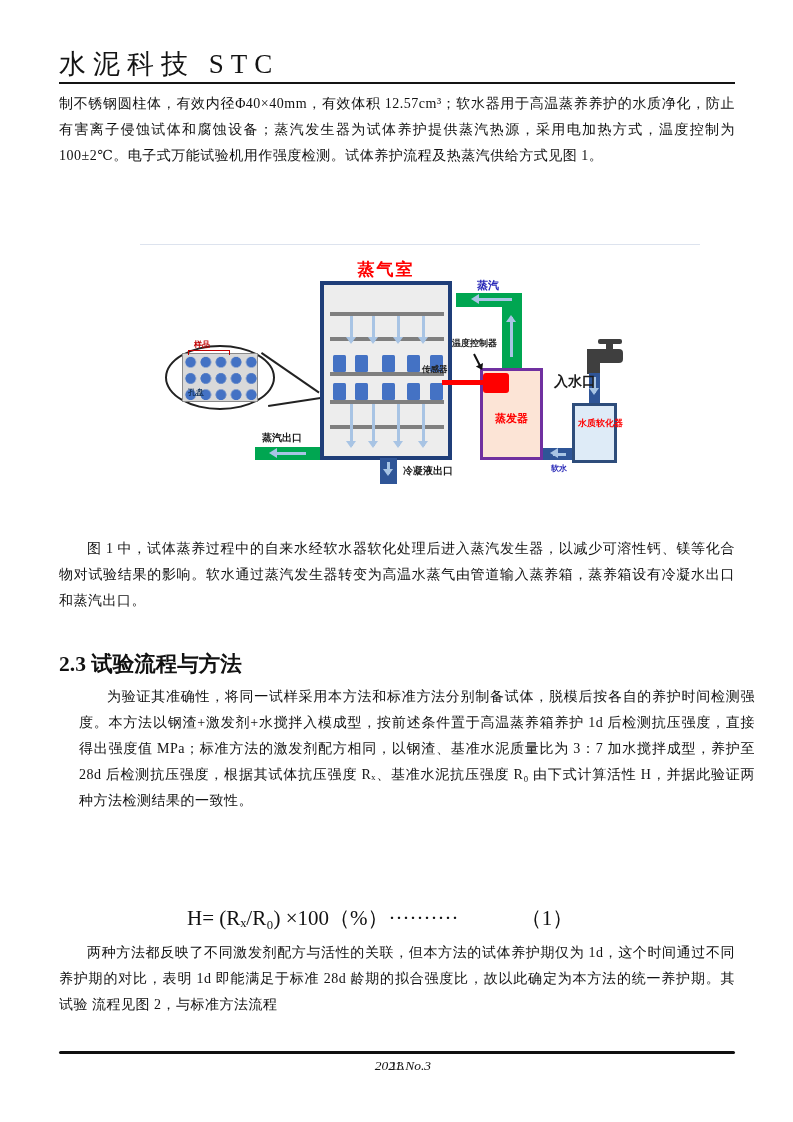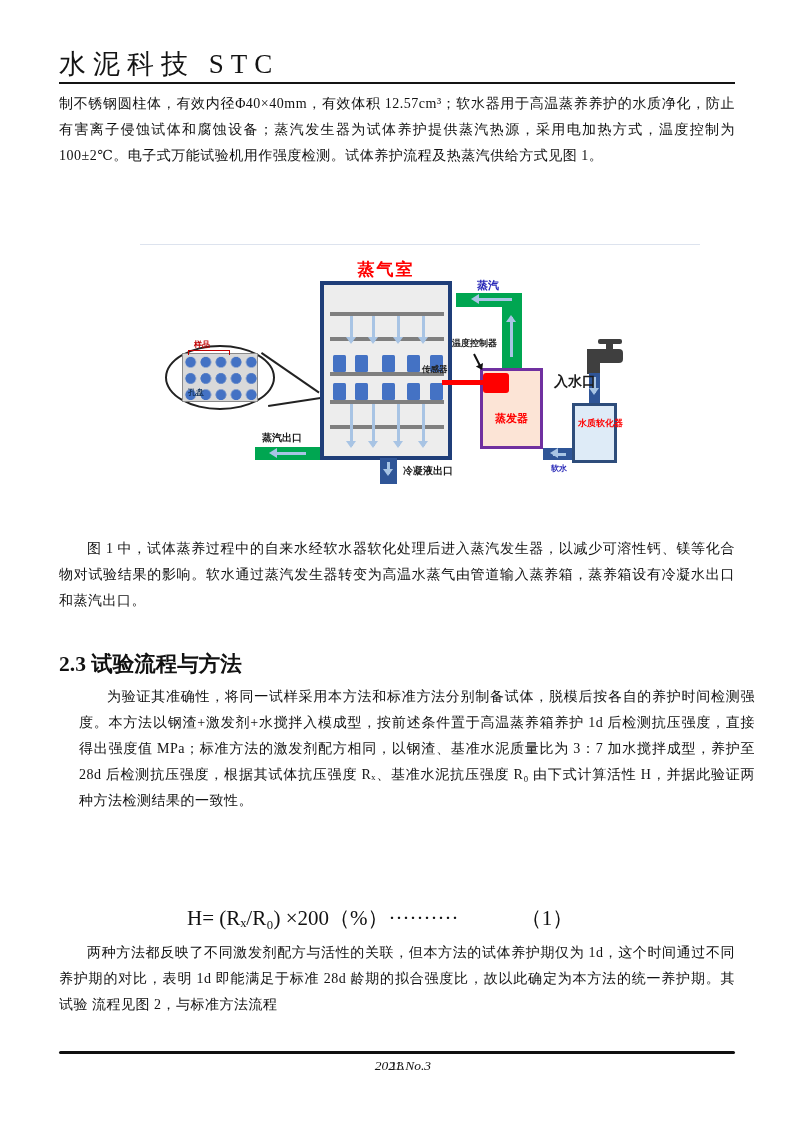--- a/index.html
+++ b/index.html
@@ -52,21 +52,21 @@
   .ar-left::before{content:"";position:absolute;top:-4.5px;left:-8px;border:5.5px solid transparent;
                    border-right:8px solid var(--flow-arrow);}
 
   .pipe-green{background:var(--steam-pipe);}
   .pipe-blue{background:var(--water-pipe);}
 
   .lbl{font-weight:bold;color:#1a1a1a;white-space:nowrap;}
   .lbl-blue{color:var(--label-blue);}
   .lbl-red{color:var(--label-red);}
 
-  .evap{left:390px;top:123px;width:63px;height:81px;border:3px solid var(--evaporator-border);
+  .evap{left:390px;top:123px;width:63px;height:92px;border:3px solid var(--evaporator-border);
         background:var(--evaporator-fill);z-index:2;}
   .evap-lbl{position:static;display:block;margin-top:40px;text-align:center;font-size:11px;}
   .sensor{left:393px;top:128px;width:26px;height:20px;background:var(--sensor-red);border-radius:3px;z-index:4;}
   .redline{left:352px;top:135px;width:43px;height:5px;background:var(--sensor-red);z-index:3;}
   .ptr{left:383px;top:109px;width:2px;height:16px;background:#111;transform:rotate(-27deg);
        transform-origin:top center;z-index:3;}
   .ptr::after{content:"";position:absolute;left:-3px;bottom:-6px;border:4px solid transparent;
               border-top:6px solid #111;}
 
   .softener{left:482px;top:158px;width:45px;height:60px;border:3px solid var(--softener-border);
@@ -180,21 +180,21 @@
   </div>
 
 
   <p class="body indent p2">图 1 中，试体蒸养过程中的自来水经软水器软化处理后进入蒸汽发生器，以减少可溶性钙、镁等化合物对试验结果的影响。软水通过蒸汽发生器转变为高温水蒸气由管道输入蒸养箱，蒸养箱设有冷凝水出口和蒸汽出口。</p>
 
   <h2 class="sec">2.3 试验流程与方法</h2>
 
   <p class="body indent p3">为验证其准确性，将同一试样采用本方法和标准方法分别制备试体，脱模后按各自的养护时间检测强度。本方法以钢渣+激发剂+水搅拌入模成型，按前述条件置于高温蒸养箱养护 1d 后检测抗压强度，直接得出强度值 MPa；标准方法的激发剂配方相同，以钢渣、基准水泥质量比为 3：7 加水搅拌成型，养护至 28d 后检测抗压强度，根据其试体抗压强度 Rₓ、基准水泥抗压强度 R₀ 由下式计算活性 H，并据此验证两种方法检测结果的一致性。</p>
 
   <div class="formula">
-    <span>H= (Rₓ/R₀) ×200（%）··········</span>
+    <span>H= (Rₓ/R₀) ×100（%）··········</span>
     <span class="eqnum">（1）</span>
   </div>
 
   <p class="body indent p4">两种方法都反映了不同激发剂配方与活性的关联，但本方法的试体养护期仅为 1d，这个时间通过不同养护期的对比，表明 1d 即能满足于标准 28d 龄期的拟合强度比，故以此确定为本方法的统一养护期。其试验 流程见图 2，与标准方法流程</p>
 
   <div class="ft-rule"></div>
   <div class="ft-page">13</div>
   <div class="ft-issue">2021.No.3</div>
 
 </div>

